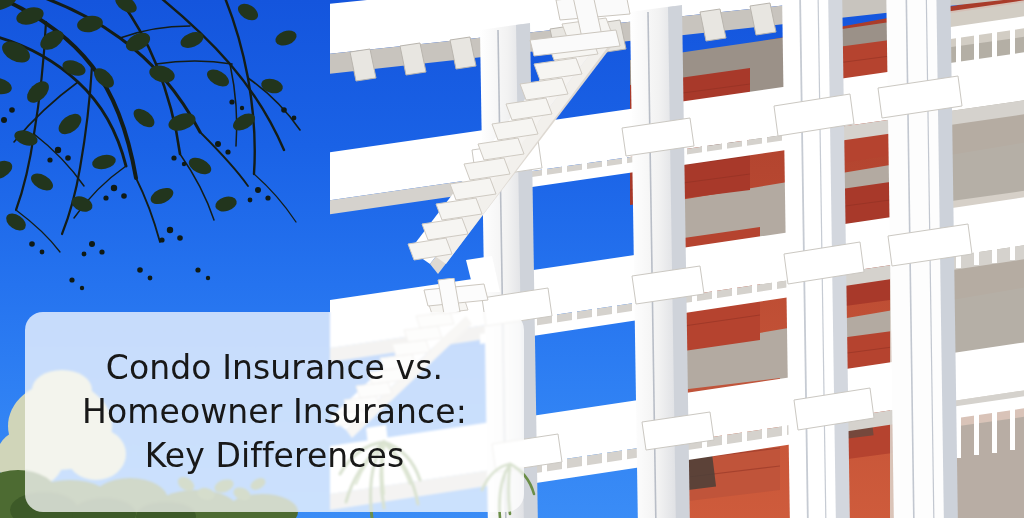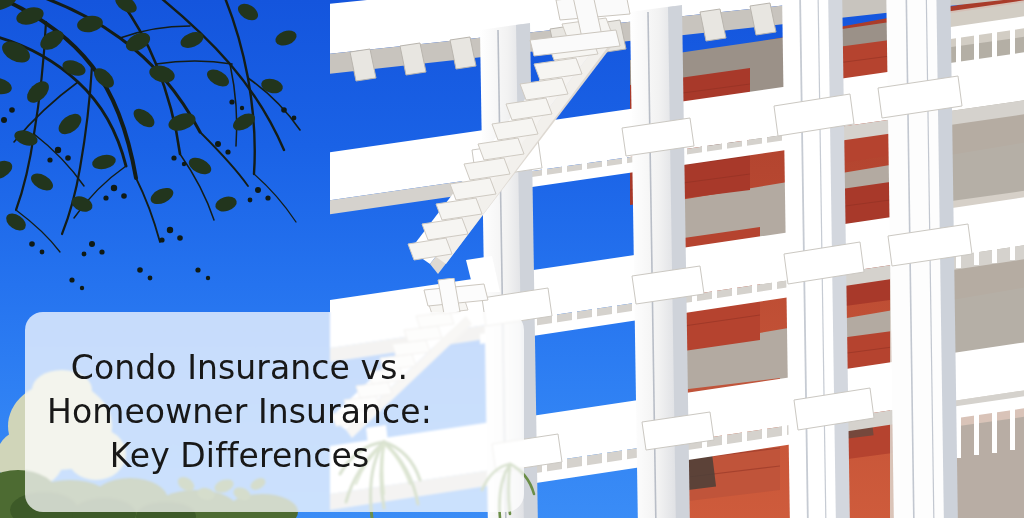--- a/index.html
+++ b/index.html
@@ -26,21 +26,21 @@
   .foliage{position:absolute;left:0;bottom:0;width:640px;height:150px;}
   .foliage svg{display:block;width:100%;height:100%;}
 
   
   .title-card{
     position:absolute;left:25px;top:312px;width:499px;height:200px;
     border-radius:18px;
     background:rgba(255,255,255,0.74);
     backdrop-filter:blur(1.2px);
     -webkit-backdrop-filter:blur(1.2px);
-    display:flex;align-items:center;
+    display:flex;align-items:center;justify-content:center;
     box-sizing:border-box;padding:0 22px;
   }
   .title-text{
     margin:0;text-align:center;color:#181818;
     font-size:33px;line-height:44px;font-weight:400;
     letter-spacing:.1px;
     font-family:"DejaVu Sans","Liberation Sans",sans-serif;
     white-space:pre-line;
   }
 </style>

